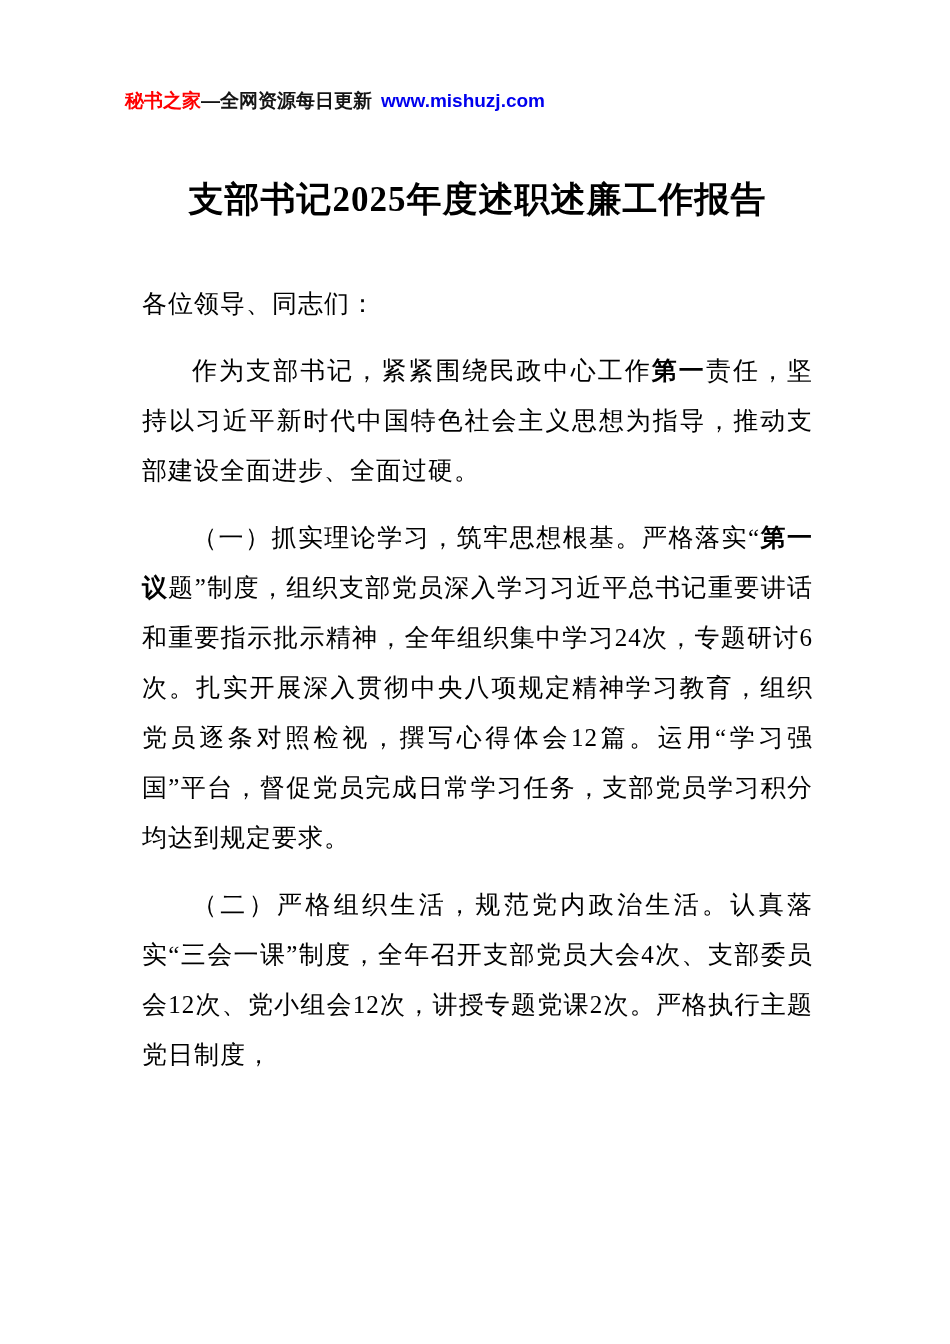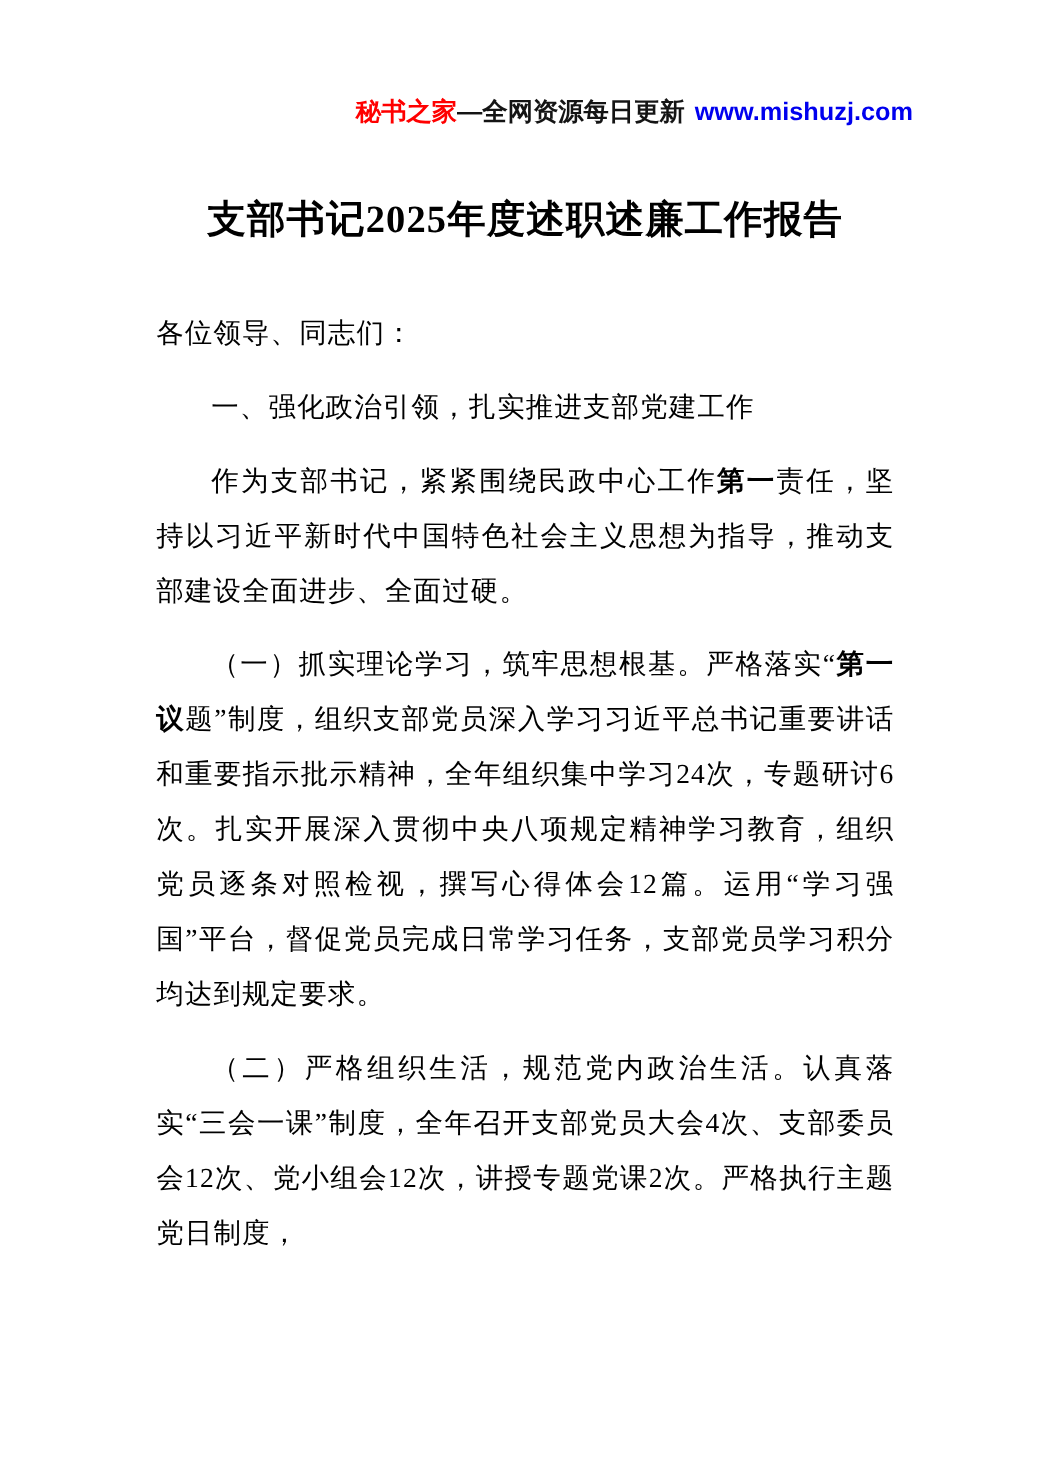--- a/index.html
+++ b/index.html
@@ -11,24 +11,24 @@
     width: 950px;
     height: 1344px;
     background: #ffffff;
     padding: 86px 120px 40px 125px;
     font-family: "Liberation Serif", "DejaVu Serif", serif;
     color: #000000;
     overflow: hidden;
   }
 
   .doc-header {
-    text-align: right;
+    text-align: left;
     font-family: "Liberation Sans", "DejaVu Sans", sans-serif;
     font-weight: bold;
-    font-size: 23px;
+    font-size: 19px;
     line-height: 30px;
     margin-bottom: 60px;
     white-space: nowrap;
   }
   .site-name { color: #ff0000; }
   .site-tagline { color: #141414; margin-right: 9px; }
   .site-url { color: #0000ee; text-decoration: none; cursor: pointer; }
 
   .doc-title {
     text-align: center;
@@ -58,19 +58,18 @@
 <div class="page">
 
   <div class="doc-header">
     <span class="site-name">秘书之家</span><span class="site-tagline">—全网资源每日更新</span><a class="site-url">www.mishuzj.com</a>
   </div>
 
   <h1 class="doc-title">支部书记2025年度述职述廉工作报告</h1>
 
   <div class="doc-body">
       <p class="para"><span>各位领导、同志们：</span></p>
-      <p class="para indent"><span>一、强化政治引领，扎实推进支部党建工作</span></p>
       <p class="para indent"><span>作为支部书记，紧紧围绕民政中心工作</span><span class="bold">第一</span><span>责任，坚持以习近平新时代中国特色社会主义思想为指导，推动支部建设全面进步、全面过硬。</span></p>
       <p class="para indent"><span>（一）抓实理论学习，筑牢思想根基。严格落实“</span><span class="bold">第一议</span><span>题”制度，组织支部党员深入学习习近平总书记重要讲话和重要指示批示精神，全年组织集中学习24次，专题研讨6次。扎实开展深入贯彻中央八项规定精神学习教育，组织党员逐条对照检视，撰写心得体会12篇。运用“学习强国”平台，督促党员完成日常学习任务，支部党员学习积分均达到规定要求。</span></p>
       <p class="para indent"><span>（二）严格组织生活，规范党内政治生活。认真落实“三会一课”制度，全年召开支部党员大会4次、支部委员会12次、党小组会12次，讲授专题党课2次。严格执行主题党日制度，</span></p>
     </div>
 
 </div>
 
 </body></html>

